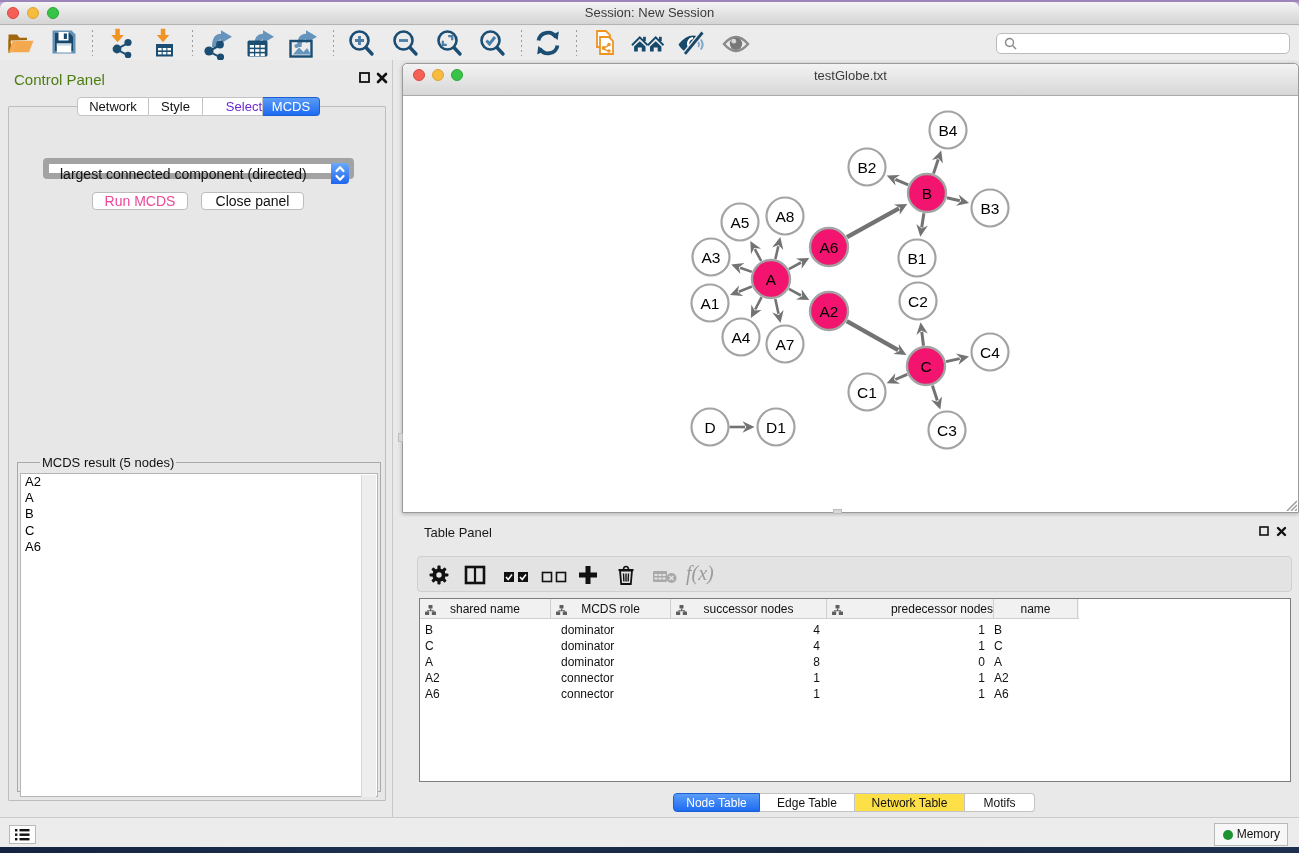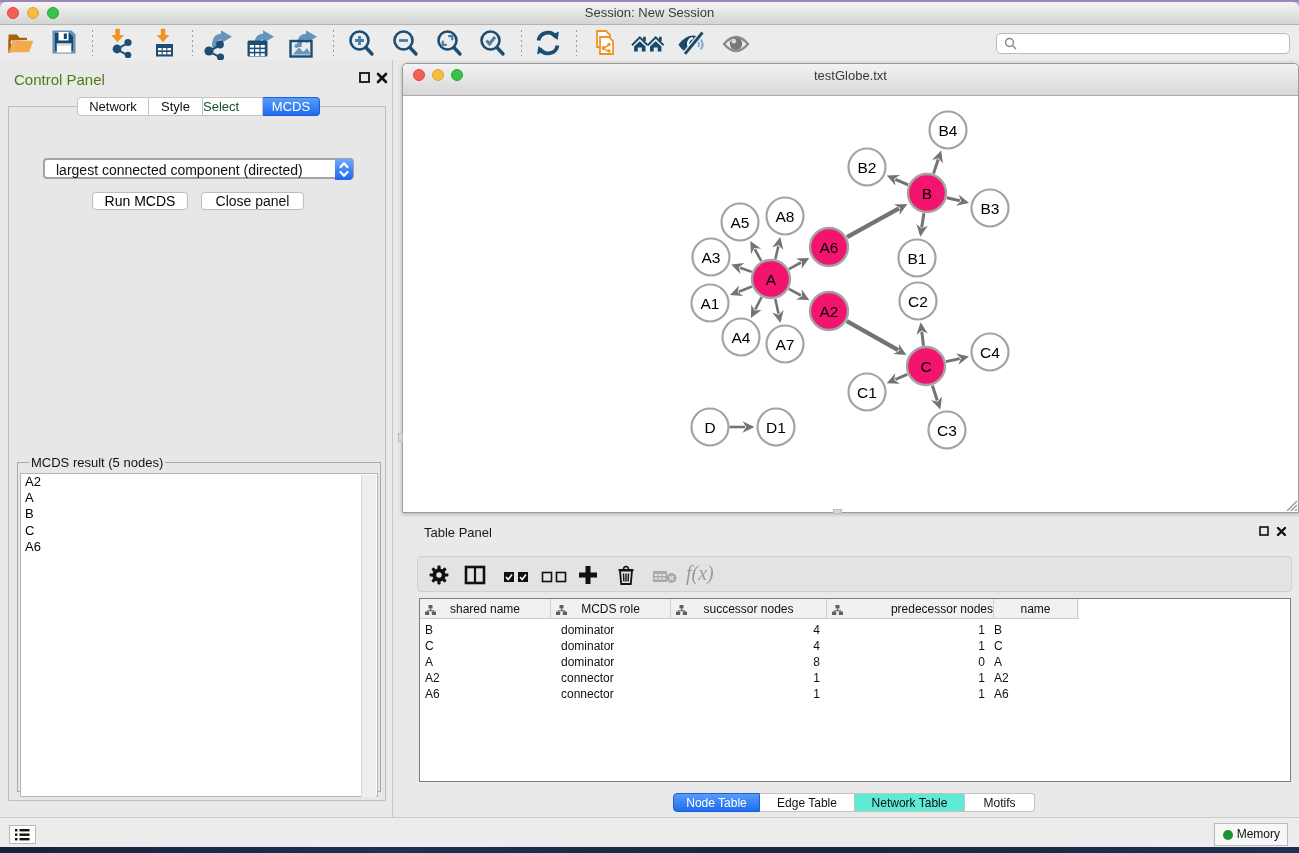--- a/index.html
+++ b/index.html
@@ -173,40 +173,40 @@
     </svg>
   <svg class="abs" style="left:376px;top:12px" width="12" height="12">
       <path d="M2 2 L10 10 M10 2 L2 10" stroke="#111" stroke-width="2.6" stroke-linecap="round"></path>
     </svg>
 
   <div class="abs" style="left:8px;top:46px;width:378px;height:695px;background:#e7e7e7;border:1px solid #bdbdbd;border-radius:1px"></div>
 
   <div class="abs" style="left:77px;top:37px;height:19px;display:flex;font-size:13px">
     <div style="width:72px;background:#fff;border:1px solid #c3c3c3;border-radius:4px 0 0 4px;text-align:center;line-height:18px;color:#111">Network</div>
     <div style="width:54px;background:#fff;border:1px solid #c3c3c3;border-left:none;text-align:center;line-height:18px;color:#111">Style</div>
-    <div style="width:60px;background:#fff;border:1px solid #c3c3c3;border-left:none;border-radius:0 0 0 0;text-align:left;line-height:18px;color:#14532d">Select</div>
+    <div style="width:60px;background:#fff;border:1px solid #c3c3c3;border-left:none;border-radius:0 0 0 0;text-align:right;line-height:18px;color:#6d28d9">Select</div>
     <div style="width:57px;background:linear-gradient(#5a9cf8,#1d6bf1);border:1px solid #1d5fd0;border-left:none;border-radius:0 4px 4px 0;text-align:center;line-height:18px;color:#fff">MCDS</div>
   </div>
 
 
-  <div class="abs" style="left:43px;top:98px;width:311px;height:21px;background:#fff;border:2px solid #a3a3a3;border-radius:4px">
+  <div class="abs" style="left:43px;top:98px;width:311px;height:21px;background:#fff;border:6px solid #a3a3a3;border-radius:4px">
     <div style="position:absolute;left:11px;top:2px;font-size:14px;color:#111">largest connected component (directed)</div>
     <div style="position:absolute;right:-1px;top:-1px;width:18px;height:21px;background:linear-gradient(#6aa9fa,#1e66ef);border-radius:0 4px 4px 0">
       <svg width="18" height="21">
           <path d="M5.5 8 L9 4.2 L12.5 8" stroke="#fff" stroke-width="2.2" fill="none" stroke-linecap="round" stroke-linejoin="round"></path>
           <path d="M5.5 13 L9 16.8 L12.5 13" stroke="#fff" stroke-width="2.2" fill="none" stroke-linecap="round" stroke-linejoin="round"></path>
         </svg>
     </div>
   </div>
 
-  <div class="abs" style="left:92px;top:132px;width:96px;height:18px;background:#fff;border:1px solid #bcbcbc;border-radius:4px;text-align:center;line-height:16px;font-size:14px;color:#000000">Run MCDS</div>
+  <div class="abs" style="left:92px;top:132px;width:96px;height:18px;background:#fff;border:1px solid #bcbcbc;border-radius:4px;text-align:center;line-height:16px;font-size:14px;color:#ec4899">Run MCDS</div>
   <div class="abs" style="left:201px;top:132px;width:103px;height:18px;background:#fff;border:1px solid #bcbcbc;border-radius:4px;text-align:center;line-height:16px;font-size:14px;color:#111">Close panel</div>
 
   <fieldset class="abs" style="left:17px;top:395px;width:364px;height:337px;border:1px solid #a9a9a9;border-radius:0">
-    <legend style="font-size:13px;color:#111;margin-left:11px;padding:0 2px">MCDS result (5 nodes)</legend>
+    <legend style="font-size:13px;color:#111;margin-left:22px;padding:0 2px">MCDS result (5 nodes)</legend>
     <div class="abs" style="left:2px;top:3px;width:358px;height:324px;background:#fff;border:1px solid #b5b5b5">
       <div style="padding:0 0 0 4px;font-size:13px;line-height:16.2px;color:#000">A2<br>A<br>B<br>C<br>A6</div>
       <div class="abs" style="right:1px;top:1px;width:15px;height:322px;background:#eeeeee;border-left:1px solid #d8d8d8"></div>
     </div>
   </fieldset>
 </div>
 
 <div class="abs" style="left:402px;top:63px;width:897px;height:450px;background:#fff;border:1px solid #9a9a9a;border-radius:5px 5px 0 0;box-shadow:0 1px 4px rgba(0,0,0,0.25)">
   <div style="height:32px;background:linear-gradient(#f3f3f3,#d7d7d7);border-bottom:1px solid #ababab;border-radius:5px 5px 0 0;position:relative">
     <div class="abs tl" style="left:10px;top:5px;background:#f55f56;border:1px solid #dd4640"></div>
@@ -448,21 +448,21 @@
 <div style="position:absolute;left:141px;top:68px;width:110px;height:15px;line-height:15px">connector</div>
 <div style="position:absolute;left:251px;top:68px;width:149px;height:15px;line-height:15px;text-align:right">1</div>
 <div style="position:absolute;left:407px;top:68px;width:158px;height:15px;line-height:15px;text-align:right">1</div>
 <div style="position:absolute;left:574px;top:68px;width:70px;height:15px;line-height:15px">A6</div>
       </div>
   </div>
 
   <div class="abs" style="left:279px;top:276px;height:19px;display:flex;font-size:12px">
     <div style="width:87px;background:linear-gradient(#5a9cf8,#1d6bf1);border:1px solid #1d5fd0;border-radius:4px 0 0 4px;text-align:center;line-height:18px;color:#fff">Node Table</div>
     <div style="width:95px;background:#fff;border:1px solid #c3c3c3;border-left:none;text-align:center;line-height:18px;color:#111">Edge Table</div>
-    <div style="width:110px;background:#5eead4;border:1px solid #c3c3c3;border-left:none;text-align:center;line-height:18px;color:#111">Network Table</div>
+    <div style="width:110px;background:#fde047;border:1px solid #c3c3c3;border-left:none;text-align:center;line-height:18px;color:#111">Network Table</div>
     <div style="width:70px;background:#fff;border:1px solid #c3c3c3;border-left:none;border-radius:0 4px 4px 0;text-align:center;line-height:18px;color:#111">Motifs</div>
   </div>
 </div>
 
 <div class="abs" style="left:0;top:817px;width:1299px;height:30px;background:#ececec;border-top:1px solid #cacaca">
   <div class="abs" style="left:9px;top:7px;width:27px;height:19px;background:#fdfdfd;border:1px solid #b9b9b9;text-align:center">
     <svg width="15" height="13" style="margin-top:2px">
         <g fill="#111">
           <rect x="0" y="1" width="2.4" height="2.4"></rect>
           <rect x="0" y="5.5" width="2.4" height="2.4"></rect>

